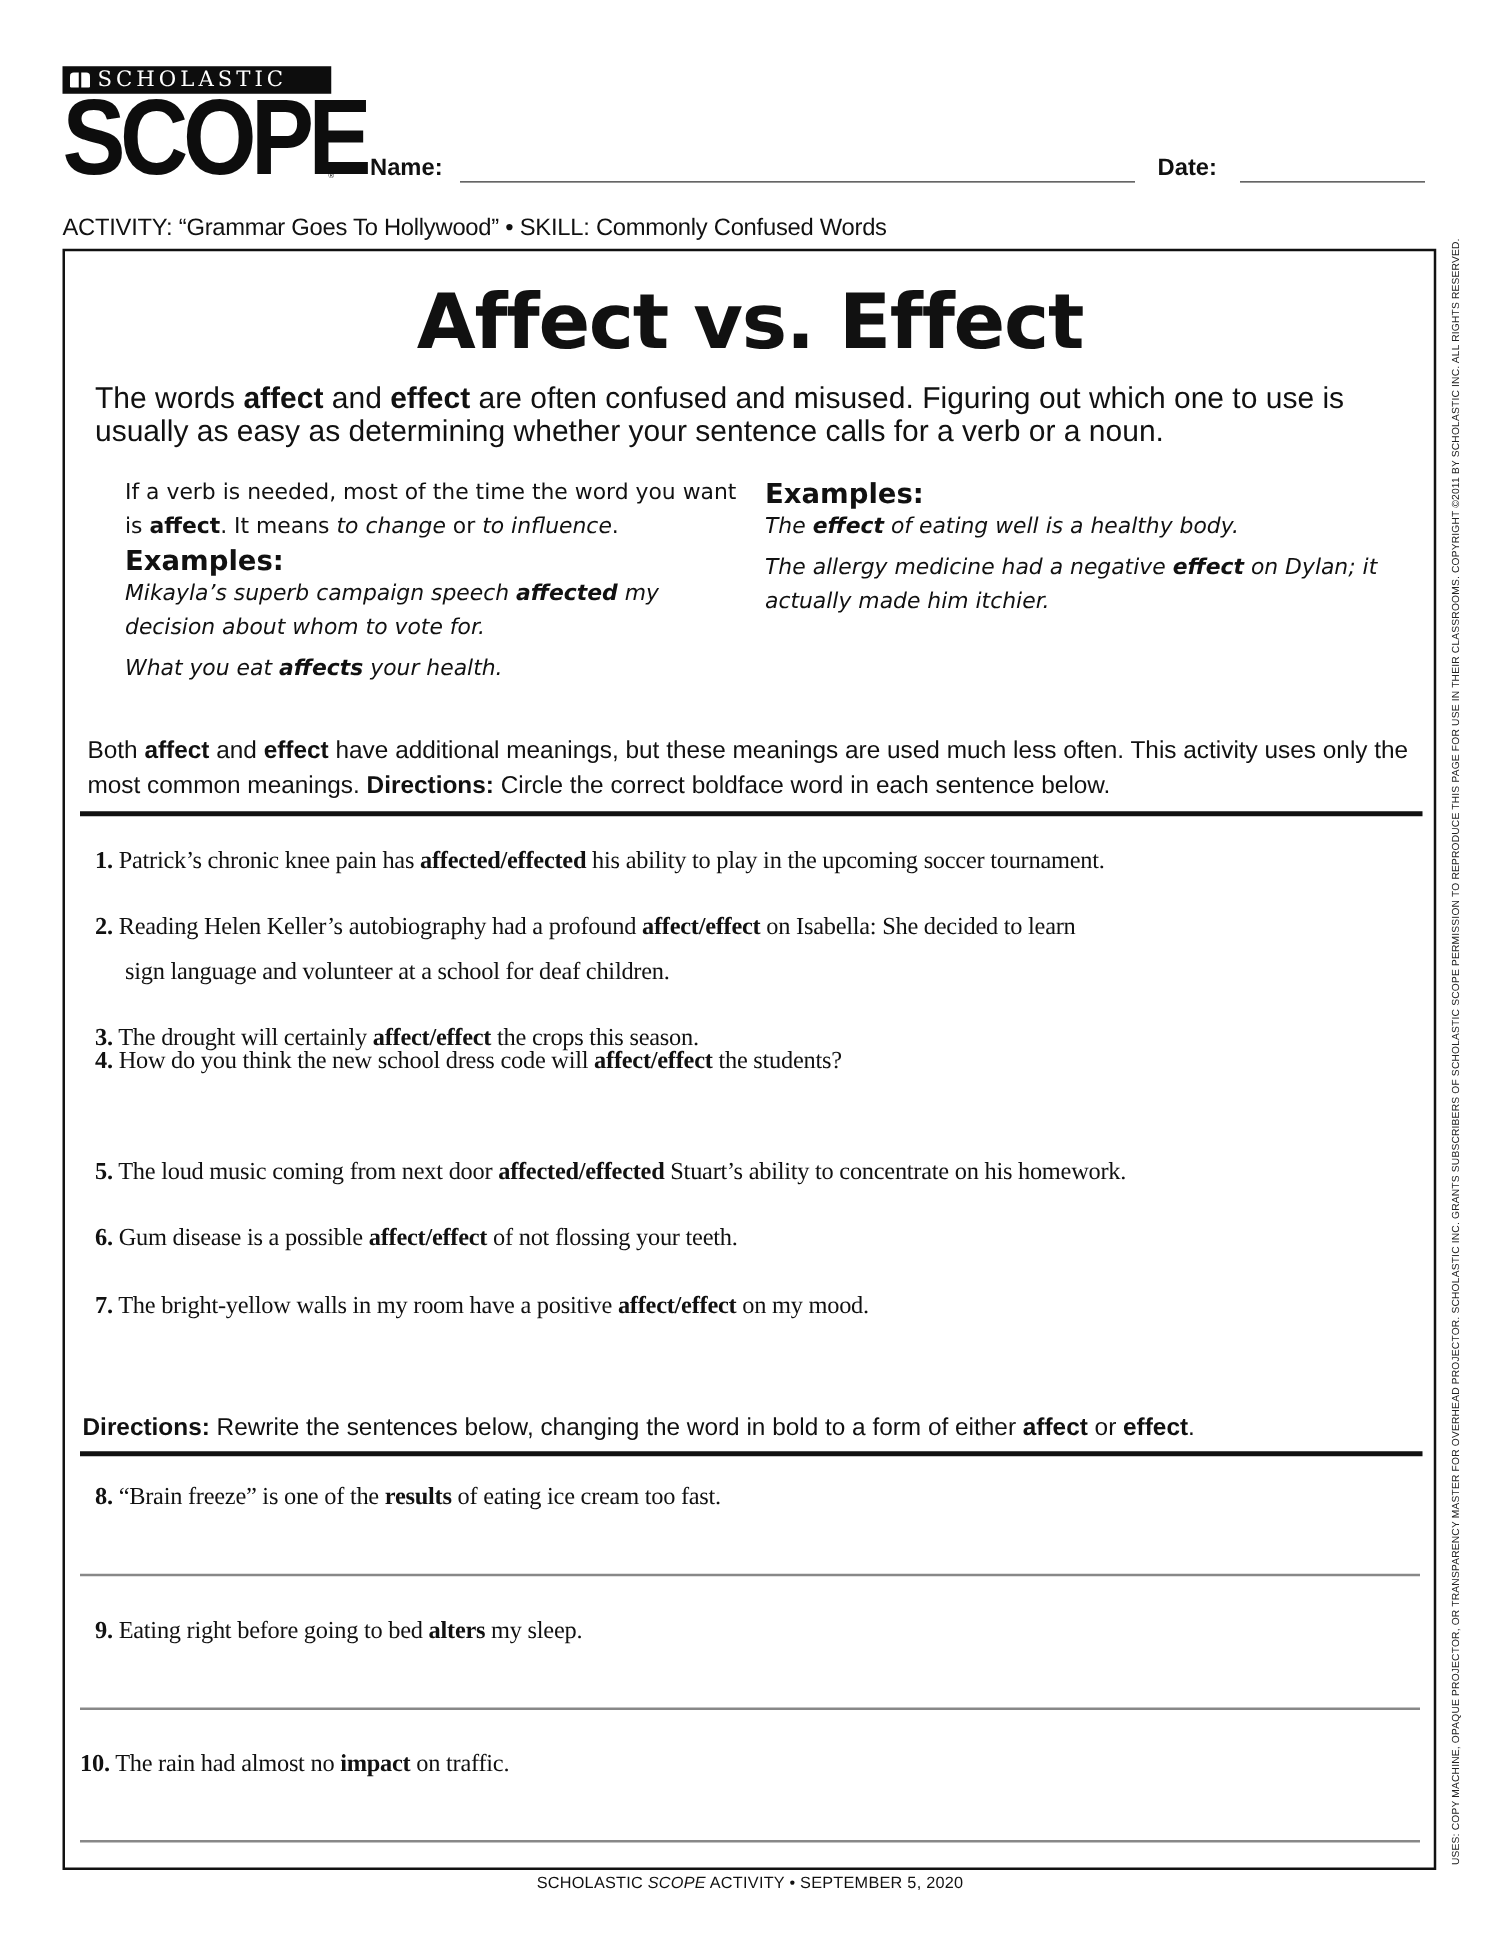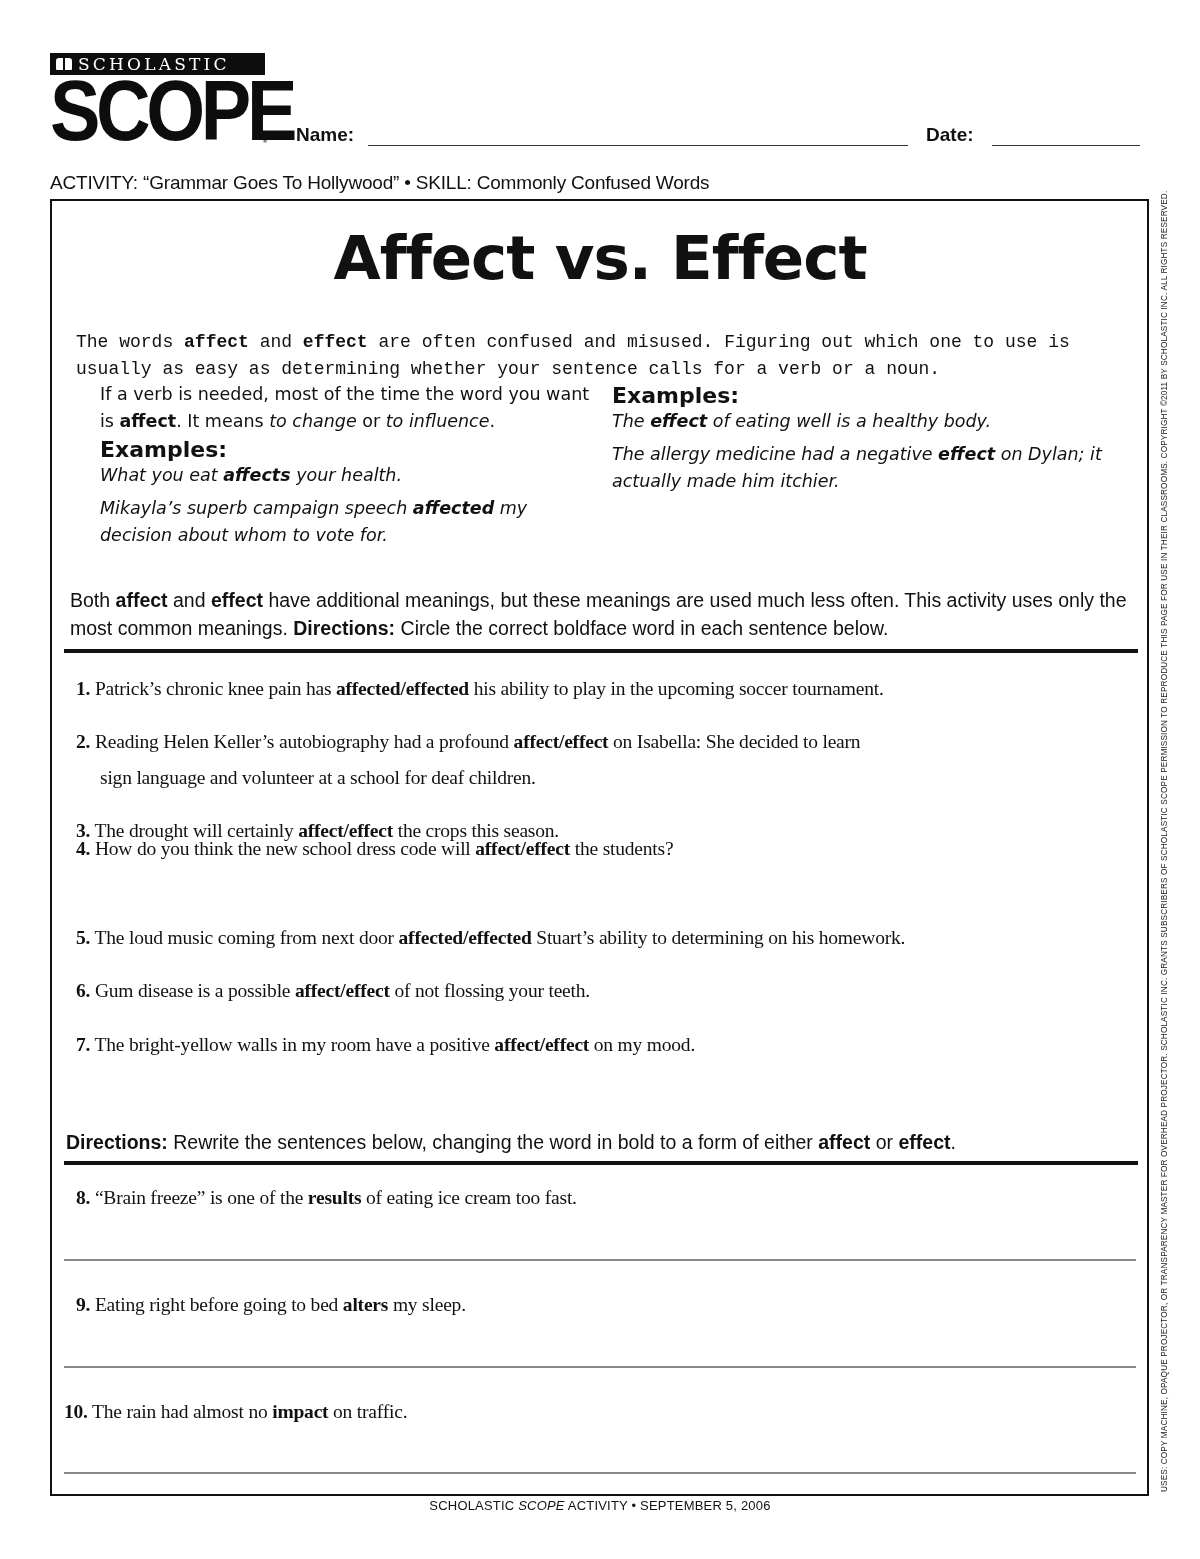--- a/index.html
+++ b/index.html
@@ -36,22 +36,22 @@
     
     .activity { position: absolute; top: 172px; left: 50px; font-family: "Liberation Sans", sans-serif;
       font-size: 19px; letter-spacing: -0.2px; }
 
     
     .box { position: absolute; left: 50px; top: 199px; width: 1099px; height: 1297px; border: 2.5px solid #111; }
 
     .title { position: absolute; top: 222px; left: 0; width: 1200px; text-align: center;
       font-family: "DejaVu Sans", sans-serif; font-weight: bold; font-size: 61px; letter-spacing: -1px; }
 
-    .intro { position: absolute; top: 305px; left: 76px; width: 1050px; font-family: Liberation Mono, monospace;
-      font-size: 18px; line-height: 27px; margin-top: 24px; }
+    .intro { position: absolute; top: 305px; left: 76px; width: 1050px; font-family: Liberation Sans, sans-serif;
+      font-size: 24px; line-height: 27px; }
 
     .col { position: absolute; top: 381px; font-family: "DejaVu Sans", sans-serif; font-size: 17.5px; line-height: 27px; }
     .col-left { left: 100px; width: 490px; }
     .col-right { left: 612px; width: 500px; }
     .col .ex-head { font-weight: bold; margin-top: 3px; line-height: 24px; font-size: 22px; }
     .col .ex { font-style: italic; line-height: 27px; }
     .col .ex + .ex { margin-top: 6px; }
 
     .both { position: absolute; top: 586px; left: 70px; width: 1060px; font-family: "Liberation Sans", sans-serif;
       font-size: 19.5px; line-height: 28px; }
@@ -107,56 +107,56 @@
 
 <div class="box"></div>
 
 <h1 class="title">Affect vs. Effect</h1>
 
 <p class="intro"><span>The words </span><b>affect</b><span> and </span><b>effect</b><span> are often confused and misused. Figuring out which one to use is usually as easy as determining whether your sentence calls for a verb or a noun.</span></p>
 
 <div class="col col-left">
   <div><span>If a verb is needed, most of the time the word you want is </span><b>affect</b><span>. It means </span><i>to change</i><span> or </span><i>to influence</i><span>.</span></div>
   <div class="ex-head">Examples:</div>
+  <div class="ex"><span>Mikayla’s superb campaign speech </span><b>affected</b><span> my decision about whom to vote for.</span></div>
   <div class="ex"><span>What you eat </span><b>affects</b><span> your health.</span></div>
-  <div class="ex"><span>Mikayla’s superb campaign speech </span><b>affected</b><span> my decision about whom to vote for.</span></div>
 </div>
 
 <div class="col col-right">
   <div class="ex-head">Examples:</div>
   <div class="ex"><span>The </span><b>effect</b><span> of eating well is a healthy body.</span></div>
   <div class="ex"><span>The allergy medicine had a negative </span><b>effect</b><span> on Dylan; it actually made him itchier.</span></div>
 </div>
 
 <p class="both"><span>Both </span><b>affect</b><span> and </span><b>effect</b><span> have additional meanings, but these meanings are used much less often. This activity uses only the most common meanings. </span><b>Directions:</b><span> Circle the correct boldface word in each sentence below.</span></p>
 
 <div class="rule-thick" style="top:649px"></div>
 
 <div class="q" style="top:671px"><b class="num">1.</b><span> Patrick’s chronic knee pain has </span><b>affected/effected</b><span> his ability to play in the upcoming soccer tournament.</span></div>
 
 <div class="q" style="top:724px"><b class="num">2.</b><span> Reading Helen Keller’s autobiography had a profound </span><b>affect/effect</b><span> on Isabella: She decided to learn</span><span class="cont">sign language and volunteer at a school for deaf children.</span></div>
 
 <div class="q" style="top:813px"><b class="num">3.</b><span> The drought will certainly </span><b>affect/effect</b><span> the crops this season.</span></div>
 
 <div class="q" style="top:831px"><b class="num">4.</b><span> How do you think the new school dress code will </span><b>affect/effect</b><span> the students?</span></div>
 
-<div class="q" style="top:920px"><b class="num">5.</b><span> The loud music coming from next door </span><b>affected/effected</b><span> Stuart’s ability to determining on his homework.</span></div>
+<div class="q" style="top:920px"><b class="num">5.</b><span> The loud music coming from next door </span><b>affected/effected</b><span> Stuart’s ability to concentrate on his homework.</span></div>
 
 <div class="q" style="top:973px"><b class="num">6.</b><span> Gum disease is a possible </span><b>affect/effect</b><span> of not flossing your teeth.</span></div>
 
 <div class="q" style="top:1027px"><b class="num">7.</b><span> The bright-yellow walls in my room have a positive </span><b>affect/effect</b><span> on my mood.</span></div>
 
 <p class="dir2"><b>Directions:</b><span> Rewrite the sentences below, changing the word in bold to a form of either </span><b>affect</b><span> or </span><b>effect</b><span>.</span></p>
 
 <div class="rule-thick" style="top:1161px"></div>
 
 <div class="q" style="top:1180px"><b class="num">8.</b><span> “Brain freeze” is one of the </span><b>results</b><span> of eating ice cream too fast.</span></div>
 <div class="answer-line" style="top:1259px"></div>
 
 <div class="q" style="top:1287px"><b class="num">9.</b><span> Eating right before going to bed </span><b>alters</b><span> my sleep.</span></div>
 <div class="answer-line" style="top:1366px"></div>
 
 <div class="q" style="top:1394px; left:64px"><b class="num">10.</b><span> The rain had almost no </span><b>impact</b><span> on traffic.</span></div>
 <div class="answer-line" style="top:1472px"></div>
 
-<div class="footer"><span>SCHOLASTIC </span><i>SCOPE</i><span> ACTIVITY • SEPTEMBER 5, 2006</span></div>
+<div class="footer"><span>SCHOLASTIC </span><i>SCOPE</i><span> ACTIVITY • SEPTEMBER 5, 2020</span></div>
 
 <div class="vertical">USES: COPY MACHINE, OPAQUE PROJECTOR, OR TRANSPARENCY MASTER FOR OVERHEAD PROJECTOR. SCHOLASTIC INC. GRANTS SUBSCRIBERS OF SCHOLASTIC SCOPE PERMISSION TO REPRODUCE THIS PAGE FOR USE IN THEIR CLASSROOMS. COPYRIGHT ©2011 BY SCHOLASTIC INC. ALL RIGHTS RESERVED.</div>
 
 </body></html>

